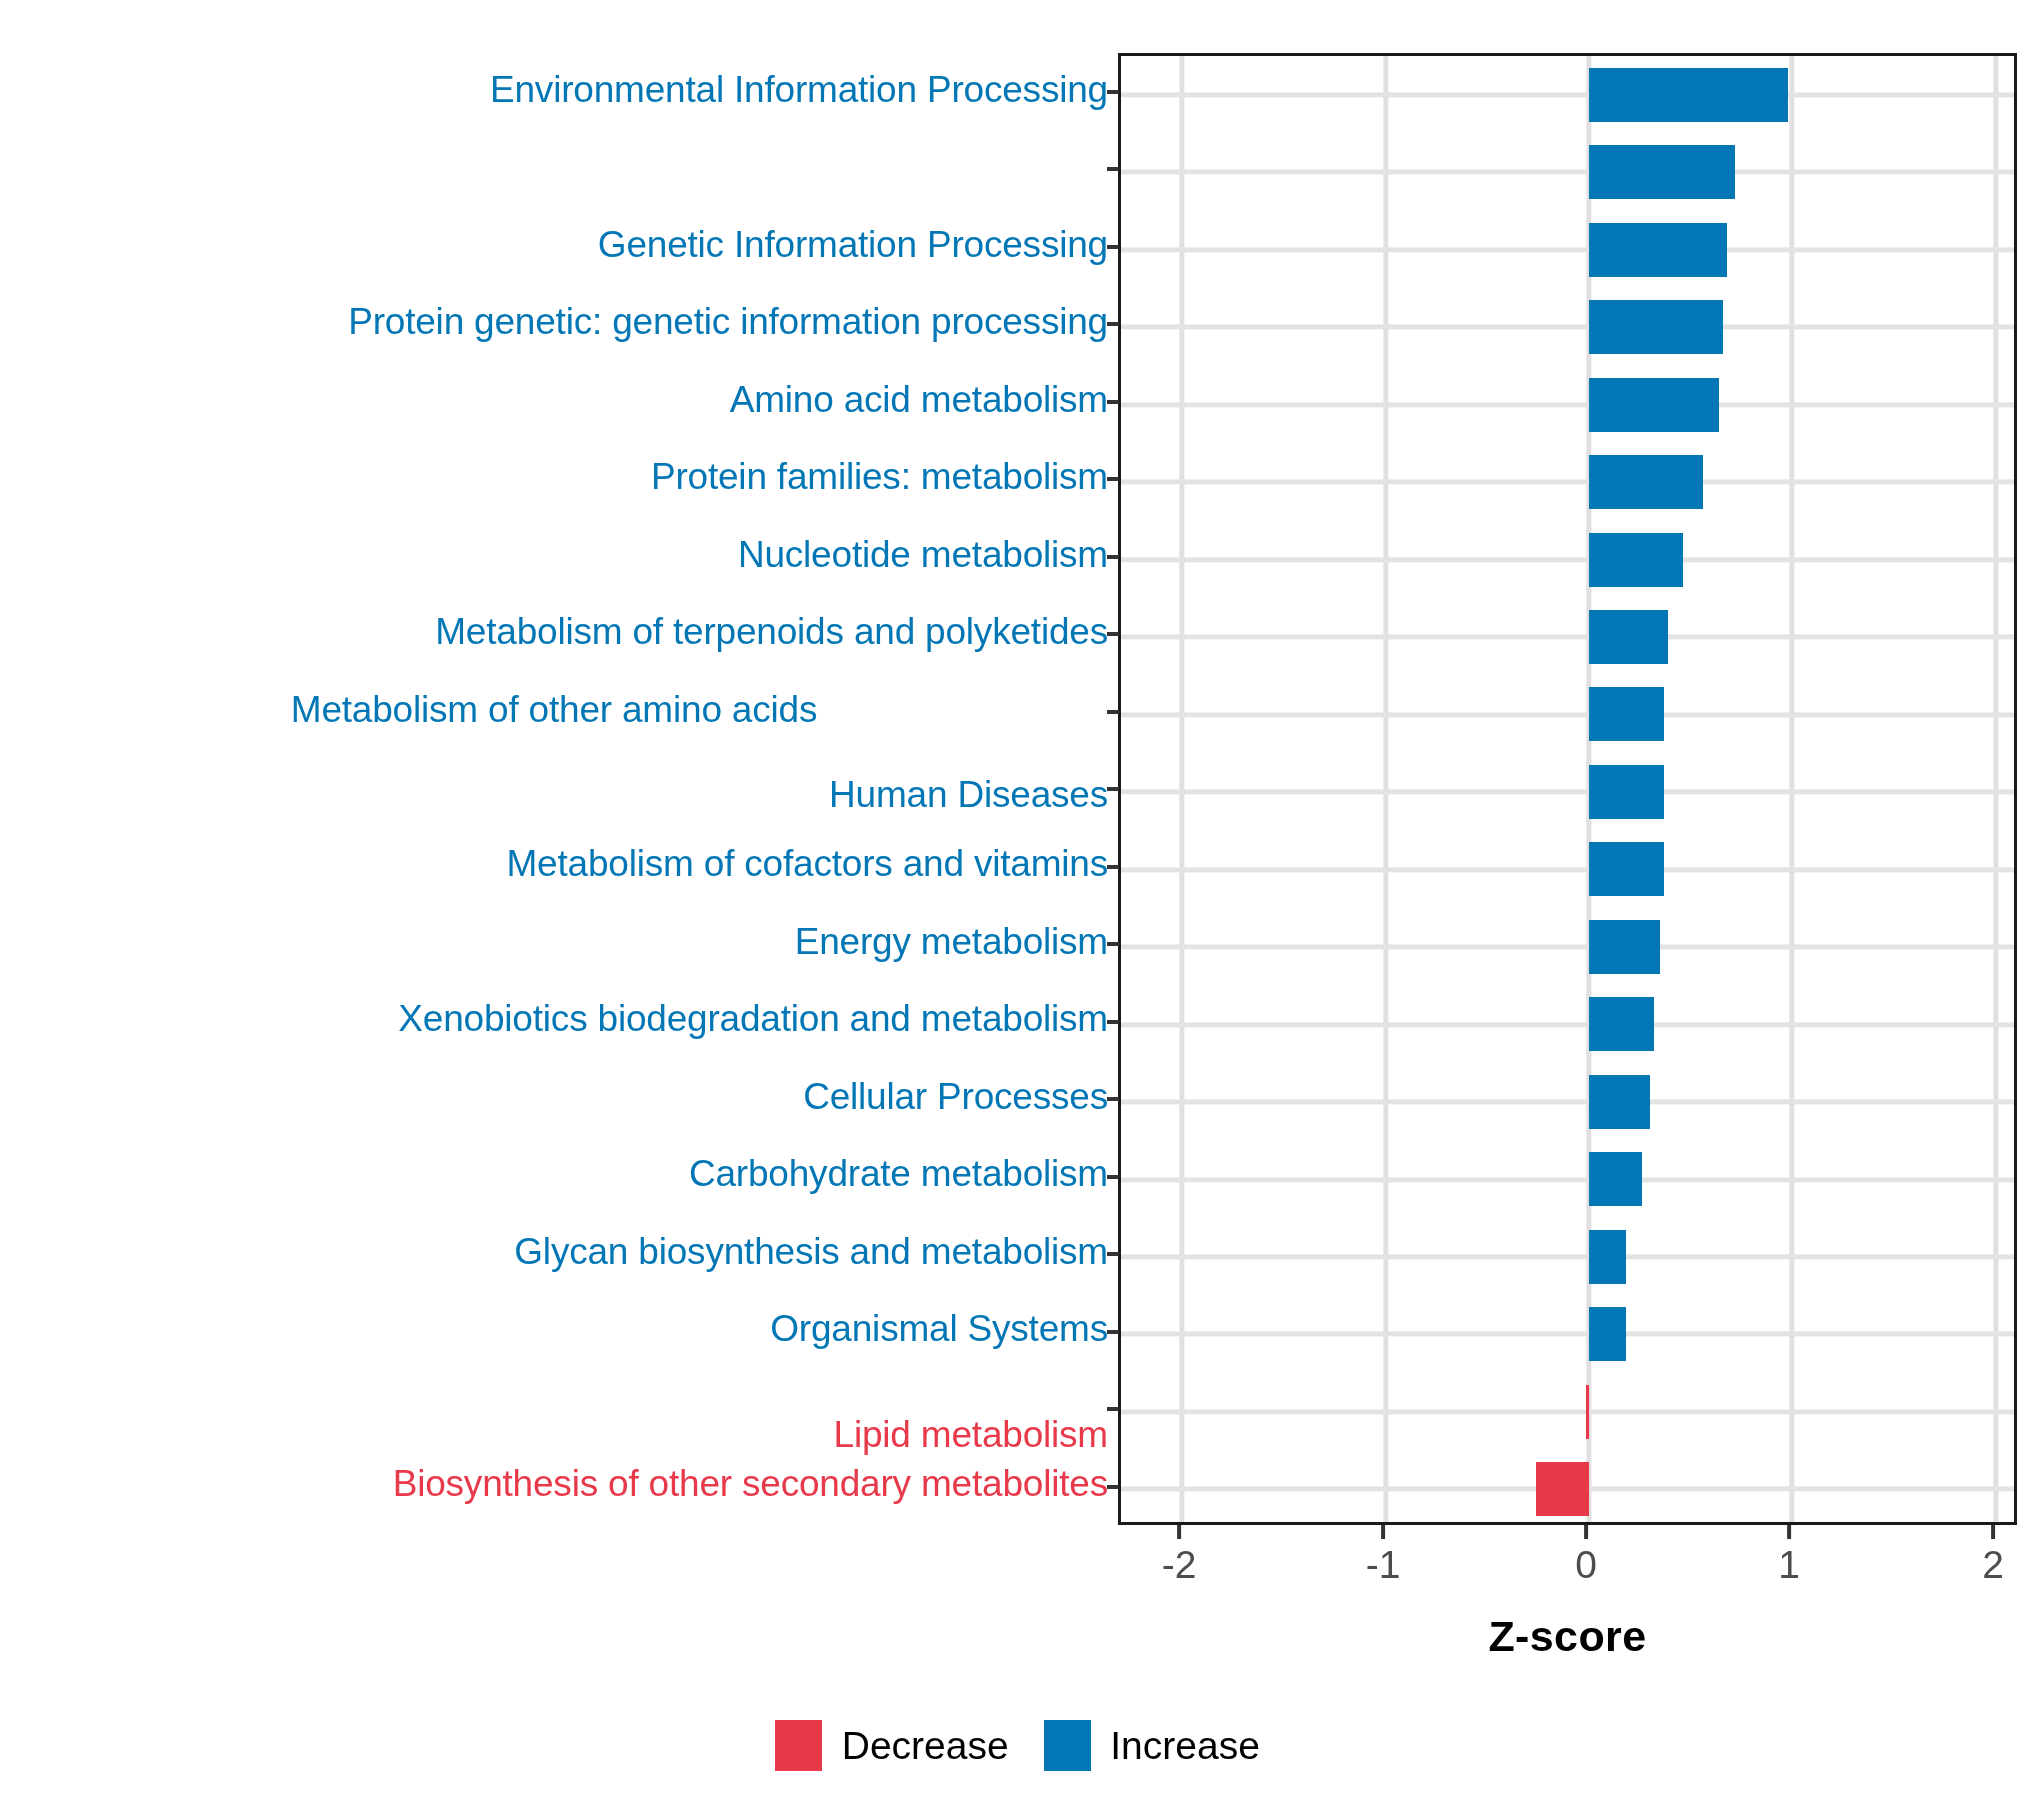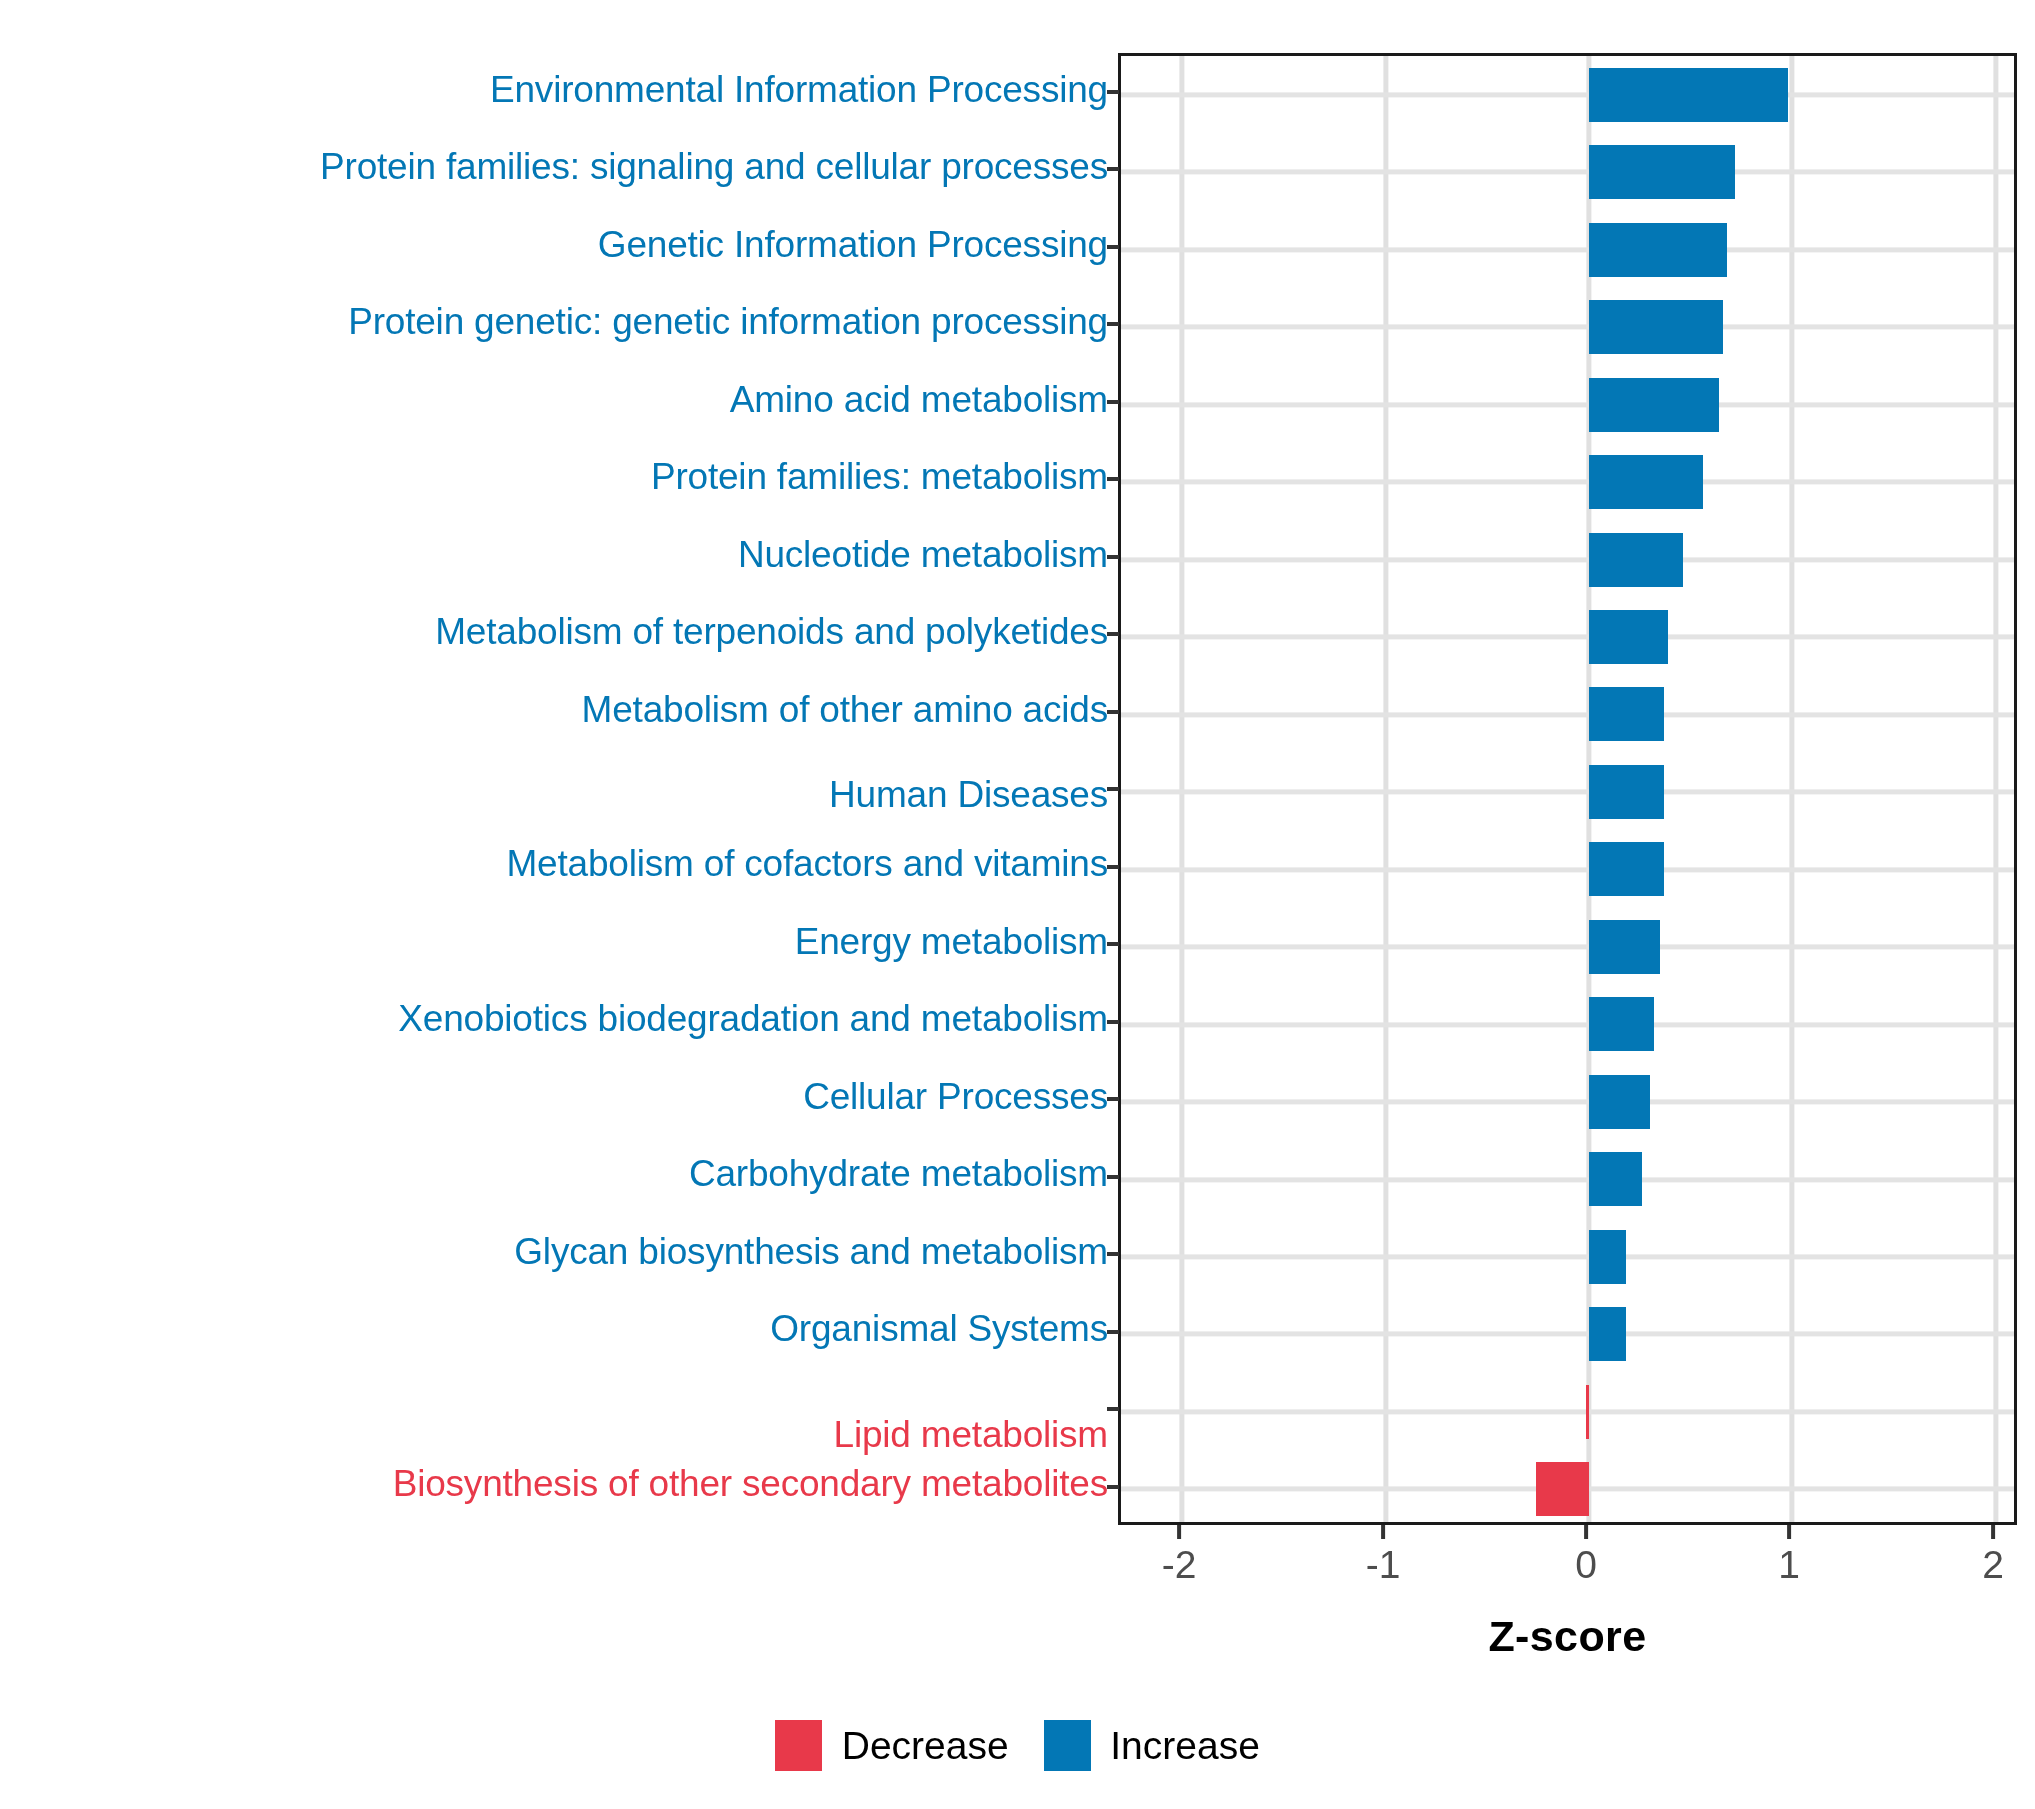--- a/index.html
+++ b/index.html
@@ -151,28 +151,27 @@
     white-space: nowrap;
   }
 </style>
 </head>
 <body>
 
 <div id="figure">
 
   <div id="ylabels">
       <div class="ylabel-row ylabel-up" style="top: 17.6px;"><span class="txt">Environmental Information Processing</span></div>
-      <div class="ylabel-row ylabel-up" style="top: 95px;"><span class="txt">Protein families: signaling and cellular processes</span></div>
       <div class="ylabel-row ylabel-up" style="top: 173px;"><span class="txt">Genetic Information Processing</span></div>
       <div class="ylabel-row ylabel-up" style="top: 250px;"><span class="txt">Protein genetic: genetic information processing</span></div>
       <div class="ylabel-row ylabel-up" style="top: 328px;"><span class="txt">Amino acid metabolism</span></div>
       <div class="ylabel-row ylabel-up" style="top: 405px;"><span class="txt">Protein families: metabolism</span></div>
       <div class="ylabel-row ylabel-up" style="top: 483px;"><span class="txt">Nucleotide metabolism</span></div>
       <div class="ylabel-row ylabel-up" style="top: 560px;"><span class="txt">Metabolism of terpenoids and polyketides</span></div>
-      <div class="ylabel-row ylabel-up" style="top: 638px;"><span class="txt">Metabolism of other amino acids</span></div>
+      <div class="ylabel-row ylabel-up" style="top: 638px; text-align: center;"><span class="txt">Metabolism of other amino acids</span></div>
       <div class="ylabel-row ylabel-up" style="top: 715px; margin-top: 8px;"><span class="txt">Human Diseases</span></div>
       <div class="ylabel-row ylabel-up" style="top: 792px;"><span class="txt">Metabolism of cofactors and vitamins</span></div>
       <div class="ylabel-row ylabel-up" style="top: 870px;"><span class="txt">Energy metabolism</span></div>
       <div class="ylabel-row ylabel-up" style="top: 947px;"><span class="txt">Xenobiotics biodegradation and metabolism</span></div>
       <div class="ylabel-row ylabel-up" style="top: 1025px;"><span class="txt">Cellular Processes</span></div>
       <div class="ylabel-row ylabel-up" style="top: 1102px;"><span class="txt">Carbohydrate metabolism</span></div>
       <div class="ylabel-row ylabel-up" style="top: 1180px;"><span class="txt">Glycan biosynthesis and metabolism</span></div>
       <div class="ylabel-row ylabel-up" style="top: 1257px;"><span class="txt">Organismal Systems</span></div>
       <div class="ylabel-row ylabel-down" style="top: 1335px; margin-top: 28px;"><span class="txt">Lipid metabolism</span></div>
       <div class="ylabel-row ylabel-down" style="top: 1412px;"><span class="txt">Biosynthesis of other secondary metabolites</span></div>

